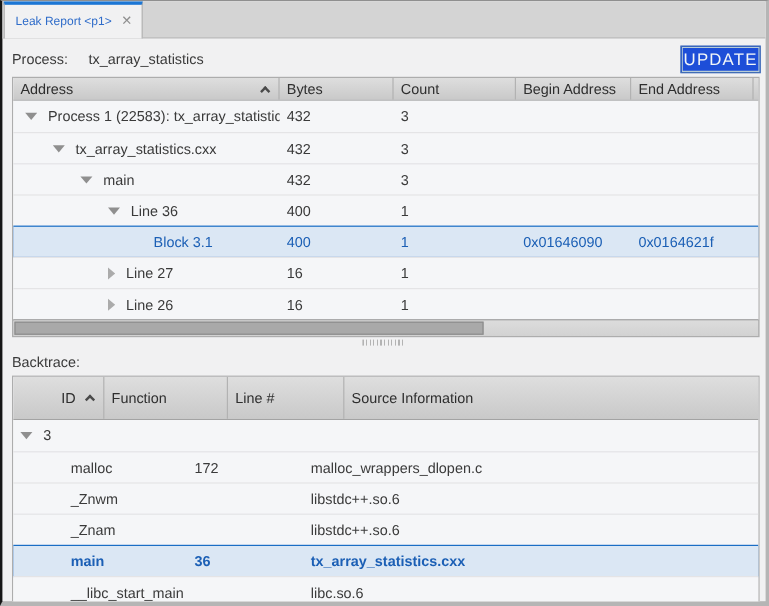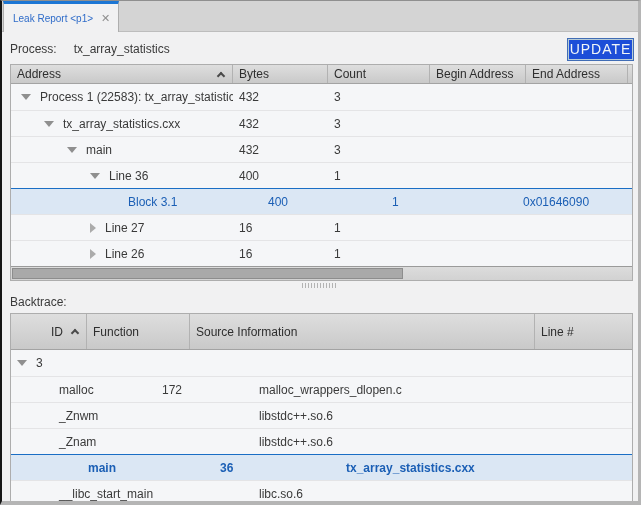--- a/index.html
+++ b/index.html
@@ -45,21 +45,21 @@
 
   
   .tbl{margin:0 5px 0 8px;border:1px solid #adadad;background:#f5f6f8;overflow:hidden;}
   .thead{display:flex;height:19px;background:linear-gradient(#dedede,#c9c9c9);border-bottom:1px solid #a3a3a3;}
   .th{display:flex;align-items:center;padding:0 6px;border-right:1px solid #b2b2b2;color:#2e2e2e;overflow:hidden;white-space:nowrap;}
   .th:last-child{border-right:none;}
   .sortcaret{width:6px;height:6px;border-left:2px solid #4a4a4a;border-top:2px solid #4a4a4a;transform:rotate(45deg);margin:3px 2px 0 auto;flex:none;}
   .row{display:flex;height:26px;border-top:1px solid #e4e4e6;background:#f5f6f8;align-items:center;}
   .row:first-child{border-top:none;}
   .cell{padding:0 6px;overflow:hidden;white-space:nowrap;}
-  .row.sel{background:#dbe7f4;border-top:1px solid #1a6ec5;box-shadow:0 1px 0 #1a6ec5;gap:29px;}
+  .row.sel{background:#dbe7f4;border-top:1px solid #1a6ec5;box-shadow:0 1px 0 #1a6ec5;}
   .row.sel .cell, .row.sel .tree-label{color:#1b5fb5;}
 
   
   .tree-cell{display:flex;align-items:center;height:100%;overflow:hidden;white-space:nowrap;}
   .tri{flex:none;width:0;height:0;margin-right:9px;}
   .tri.down{border-left:5px solid transparent;border-right:5px solid transparent;border-top:6px solid #8f8f8f;}
   .tri.right{border-top:5px solid transparent;border-bottom:5px solid transparent;border-left:6px solid #ababab;}
   .tri.none{margin-right:0;}
 
   
@@ -223,25 +223,25 @@
 
   <div class="tbl bt">
     <div class="thead" id="bt-head">
         <div class="th bc-id">
           <span>ID</span>
           <span class="sortcaret"></span>
         </div>
         <div class="th bc-fn">
           <span>Function</span>
         </div>
+        <div class="th bc-line">
+          <span>Line #</span>
+        </div>
         <div class="th bc-src">
           <span>Source Information</span>
-        </div>
-        <div class="th bc-line">
-          <span>Line #</span>
         </div>
       </div>
     <div id="bt-body">
         <div class="row">
           <div class="cell bc-id tree-cell">
             <span class="tri down"></span>
             <span class="tree-label">3</span>
           </div>
           <div class="cell bc-fn"></div>
           <div class="cell bc-line"></div>

